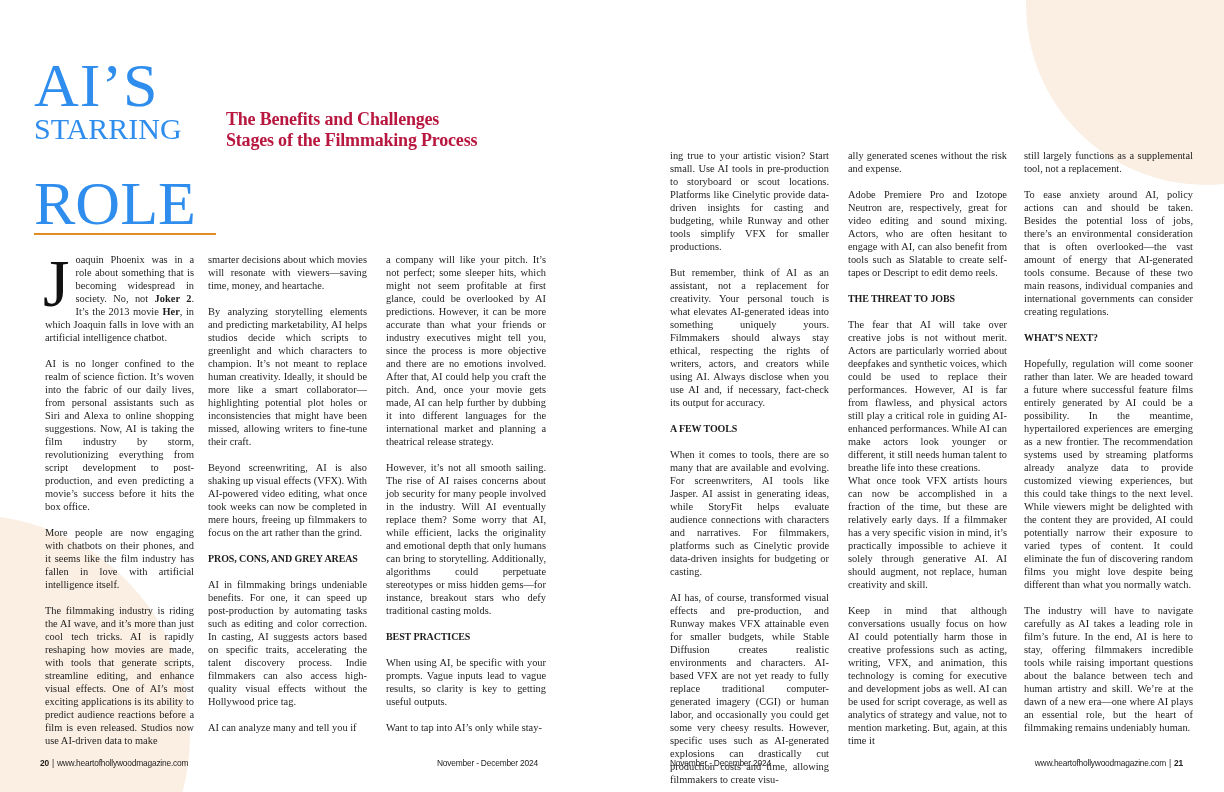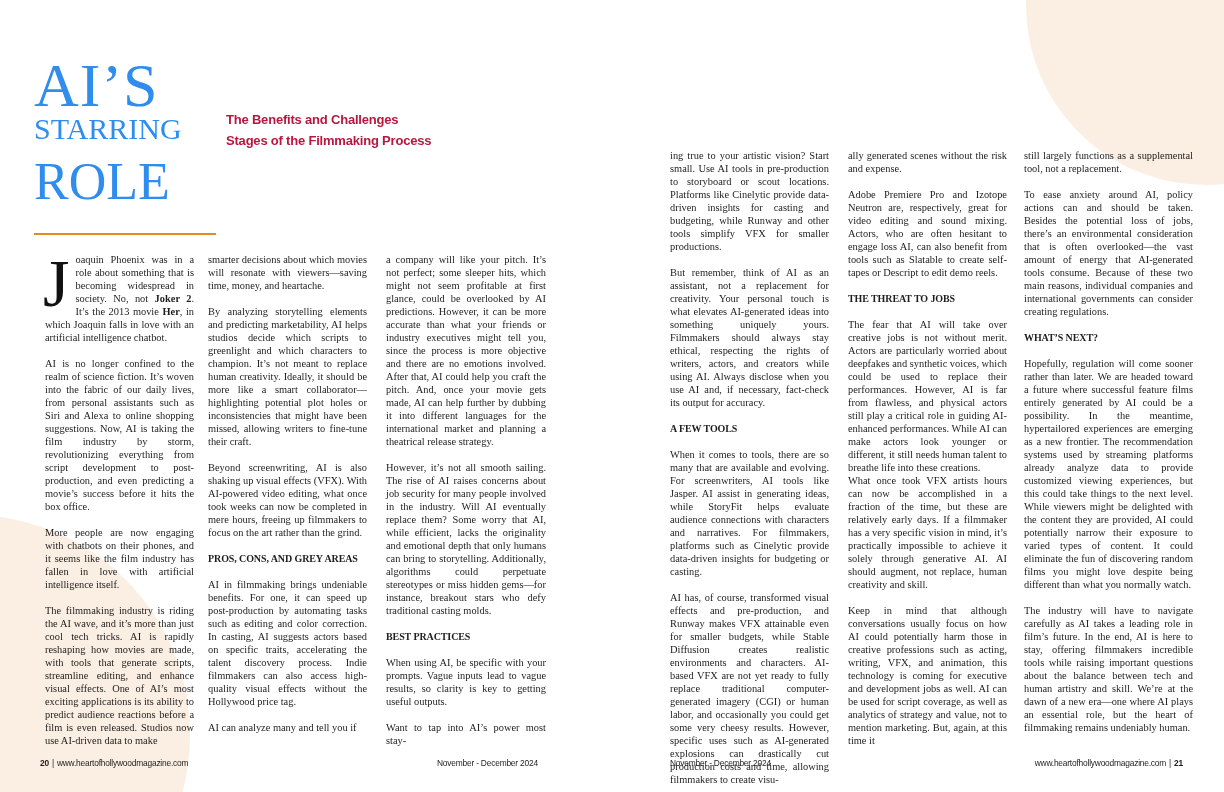--- a/index.html
+++ b/index.html
@@ -13,26 +13,26 @@
 
   .blob { position: absolute; border-radius: 50%; background: #fbefe3; z-index: 0; }
   .blob-left { left: -250px; top: 515px; width: 440px; height: 440px; }
   .blob-right { left: 414px; top: -175px; width: 360px; height: 360px; }
 
   
   .title-block { position: absolute; left: 34px; top: 54px; width: 186px; z-index: 2; }
   .title-line { color: #2f8ded; font-family: "Liberation Serif", "DejaVu Serif", serif; font-weight: 400; line-height: 1; display: block; white-space: nowrap; }
   .t1 { font-size: 62px; letter-spacing: 1px; height: 58px; }
   .t2 { font-size: 30px; letter-spacing: 0px; height: 42px; margin-top: 2px; }
-  .t3 { font-size: 52px; letter-spacing: 0px; height: 62px; margin-top: 0px; }
+  .t3 { font-size: 62px; letter-spacing: 0px; height: 62px; margin-top: 16px; }
   .title-rule { position: absolute; left: 34px; top: 233px; width: 182px; height: 2px; background: #e08c22; z-index: 2; }
 
   .subtitle { position: absolute; left: 226px; top: 109px; width: 300px; z-index: 2;
-    font-family: Liberation Sans, sans-serif; font-weight: 700;
-    color: #b8173f; font-size: 13px; line-height: 21px; letter-spacing: -0.2px; }
+    font-family: Liberation Serif, serif; font-weight: 700;
+    color: #b8173f; font-size: 18px; line-height: 21px; letter-spacing: -0.2px; }
   .subtitle span { display: block; white-space: nowrap; }
 
   
   .col { position: absolute; z-index: 2; font-size: 10.4px; line-height: 13px; text-align: justify; hyphens: manual; }
   .col p { margin-bottom: 13px; }
   .col p.tight { margin-bottom: 0; }
   .col h3 { font-family: "Liberation Serif", "DejaVu Serif", serif; font-weight: 700; font-size: 10px; line-height: 13px; margin-bottom: 13px; letter-spacing: -0.1px; }
   .col h3.gap-top { margin-top: 13px; }
 
   .lc1 { left: 45px; top: 253px; width: 149px; }
@@ -90,21 +90,21 @@
       <h3>PROS, CONS, AND GREY AREAS</h3>
       <p>AI in filmmaking brings undeniable benefits. For one, it can speed up post-production by automating tasks such as editing and color correction. In casting, AI suggests actors based on specific traits, accelerating the talent discovery process. Indie filmmakers can also access high-quality visual effects without the Hollywood price tag.</p>
       <p>AI can analyze many and tell you if</p>
     </div>
 
     <div class="col lc3">
       <p>a company will like your pitch. It’s not perfect; some sleeper hits, which might not seem profitable at first glance, could be overlooked by AI predictions. However, it can be more accurate than what your friends or industry executives might tell you, since the process is more objective and there are no emotions involved. After that, AI could help you craft the pitch. And, once your movie gets made, AI can help further by dubbing it into different languages for the international market and planning a theatrical release strategy.</p>
       <p>However, it’s not all smooth sailing. The rise of AI raises concerns about job security for many people involved in the industry. Will AI eventually replace them? Some worry that AI, while efficient, lacks the originality and emotional depth that only humans can bring to storytelling. Additionally, algorithms could perpetuate stereotypes or miss hidden gems—for instance, breakout stars who defy traditional casting molds.</p>
       <h3>BEST PRACTICES</h3>
       <p>When using AI, be specific with your prompts. Vague inputs lead to vague results, so clarity is key to getting useful outputs.</p>
-      <p>Want to tap into AI’s power most stay-</p>
+      <p>Want to tap into AI’s only while stay-</p>
     </div>
 
     <div class="footer lf-left">
       <span class="pnum">20</span><span class="sep">|</span><span>www.heartofhollywoodmagazine.com</span>
     </div>
     <div class="footer lf-right">November - December 2024</div>
   </div>
 
   <div class="page page-right">
     <div class="blob blob-right"></div>
@@ -112,21 +112,21 @@
     <div class="col rc1">
       <p>ing true to your artistic vision? Start small. Use AI tools in pre-production to storyboard or scout locations. Platforms like Cinelytic provide data-driven insights for casting and budgeting, while Runway and other tools simplify VFX for smaller productions.</p>
       <p>But remember, think of AI as an assistant, not a replacement for creativity. Your personal touch is what elevates AI-generated ideas into something uniquely yours. Filmmakers should always stay ethical, respecting the rights of writers, actors, and creators while using AI. Always disclose when you use AI and, if necessary, fact-check its output for accuracy.</p>
       <h3>A FEW TOOLS</h3>
       <p>When it comes to tools, there are so many that are available and evolving. For screenwriters, AI tools like Jasper. AI assist in generating ideas, while StoryFit helps evaluate audience connections with characters and narratives. For filmmakers, platforms such as Cinelytic provide data-driven insights for budgeting or casting.</p>
       <p>AI has, of course, transformed visual effects and pre-production, and Runway makes VFX attainable even for smaller budgets, while Stable Diffusion creates realistic environments and characters. AI-based VFX are not yet ready to fully replace traditional computer-generated imagery (CGI) or human labor, and occasionally you could get some very cheesy results. However, specific uses such as AI-generated explosions can drastically cut production costs and time, allowing filmmakers to create visu-</p>
     </div>
 
     <div class="col rc2">
       <p>ally generated scenes without the risk and expense.</p>
-      <p>Adobe Premiere Pro and Izotope Neutron are, respectively, great for video editing and sound mixing. Actors, who are often hesitant to engage loss AI, can also benefit from tools such as Slatable to create self-tapes or Descript to edit demo reels.</p>
+      <p>Adobe Premiere Pro and Izotope Neutron are, respectively, great for video editing and sound mixing. Actors, who are often hesitant to engage with AI, can also benefit from tools such as Slatable to create self-tapes or Descript to edit demo reels.</p>
       <h3>THE THREAT TO JOBS</h3>
       <p class="tight">The fear that AI will take over creative jobs is not without merit. Actors are particularly worried about deepfakes and synthetic voices, which could be used to replace their performances. However, AI is far from flawless, and physical actors still play a critical role in guiding AI-enhanced performances. While AI can make actors look younger or different, it still needs human talent to breathe life into these creations.</p>
       <p>What once took VFX artists hours can now be accomplished in a fraction of the time, but these are relatively early days. If a filmmaker has a very specific vision in mind, it’s practically impossible to achieve it solely through generative AI. AI should augment, not replace, human creativity and skill.</p>
       <p>Keep in mind that although conversations usually focus on how AI could potentially harm those in creative professions such as acting, writing, VFX, and animation, this technology is coming for executive and development jobs as well. AI can be used for script coverage, as well as analytics of strategy and value, not to mention marketing. But, again, at this time it</p>
     </div>
 
     <div class="col rc3">
       <p>still largely functions as a supplemental tool, not a replacement.</p>
       <p>To ease anxiety around AI, policy actions can and should be taken. Besides the potential loss of jobs, there’s an environmental consideration that is often overlooked—the vast amount of energy that AI-generated tools consume. Because of these two main reasons, individual companies and international governments can consider creating regulations.</p>
       <h3 class="gap-top">WHAT’S NEXT?</h3>

